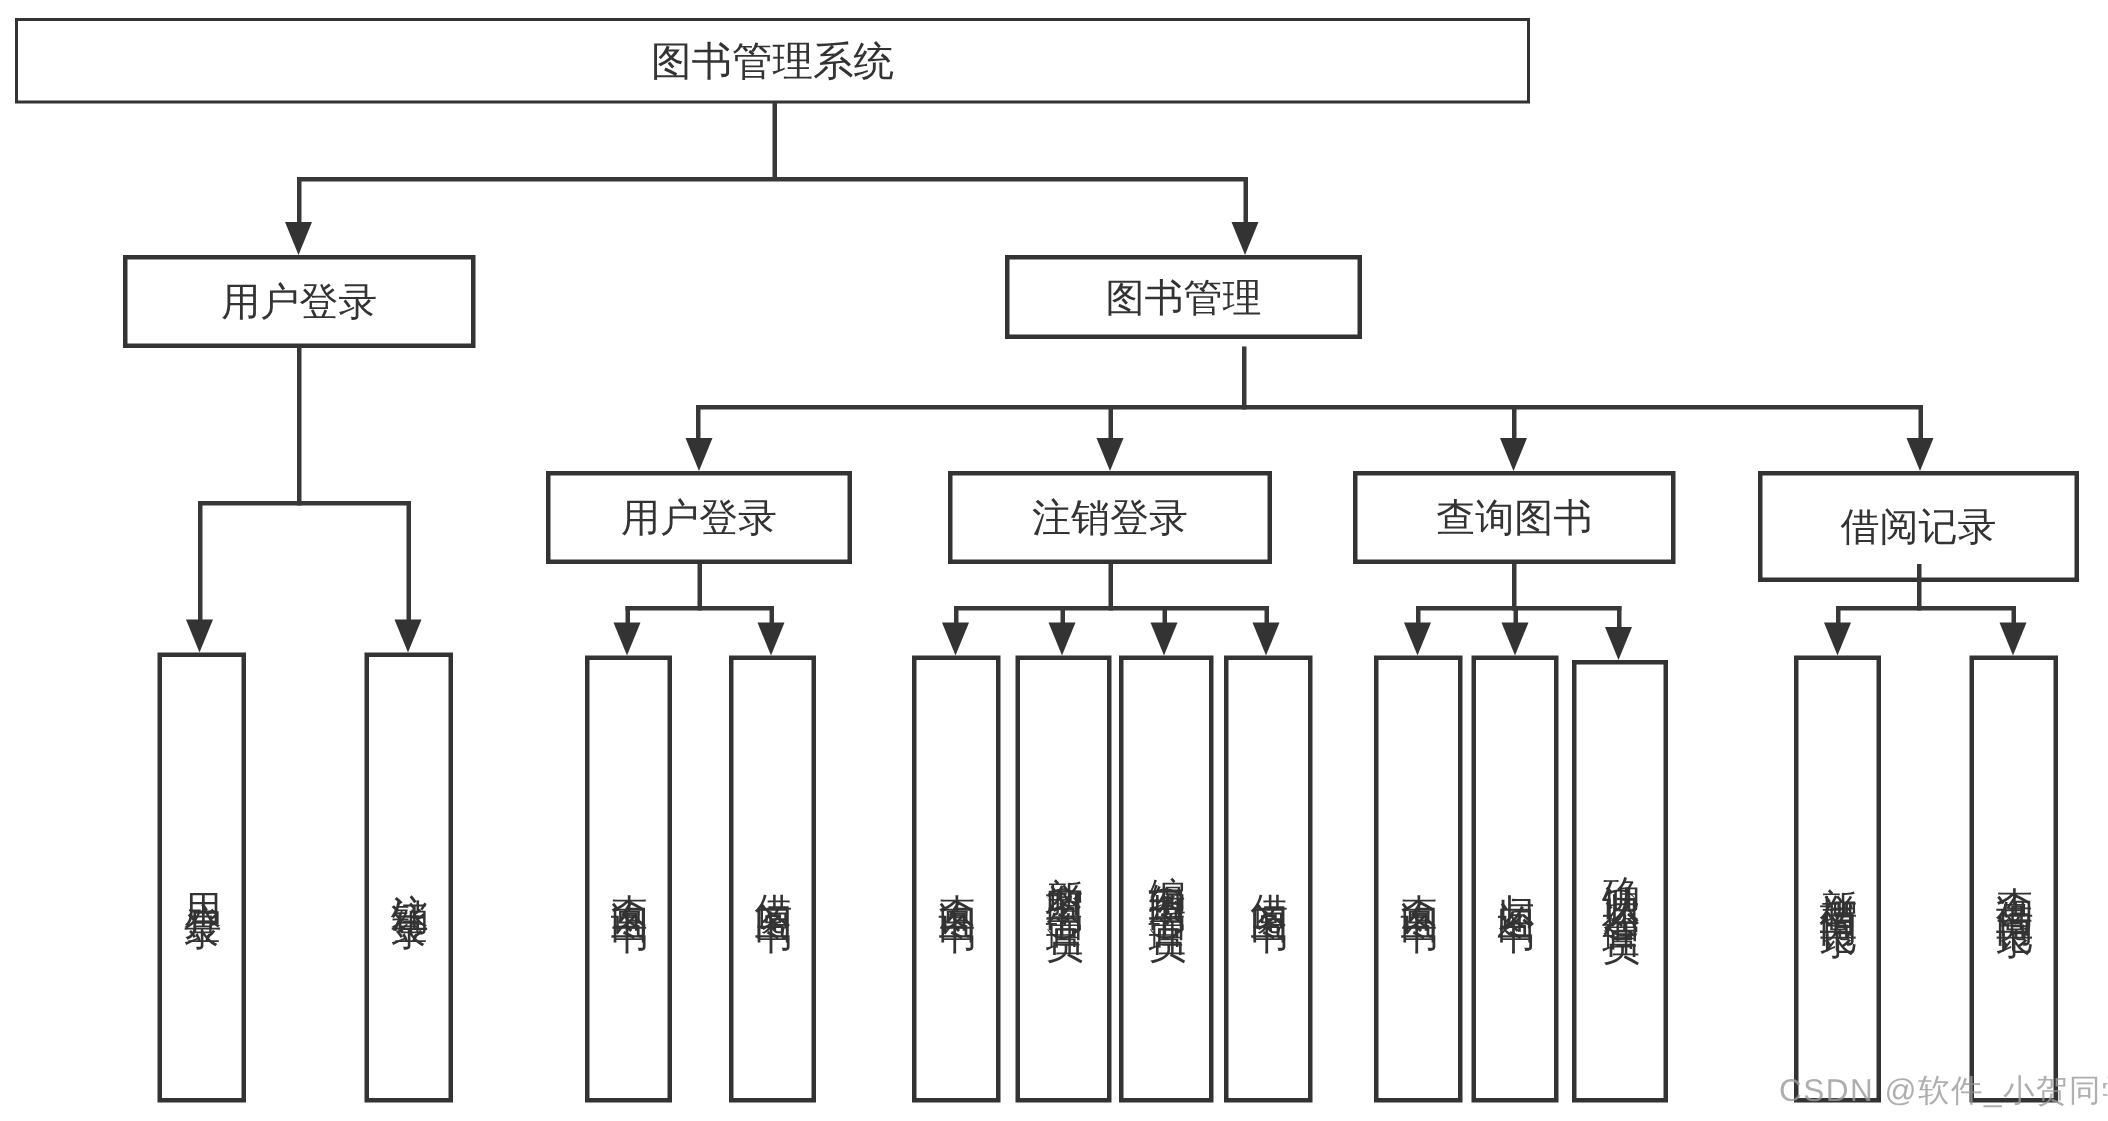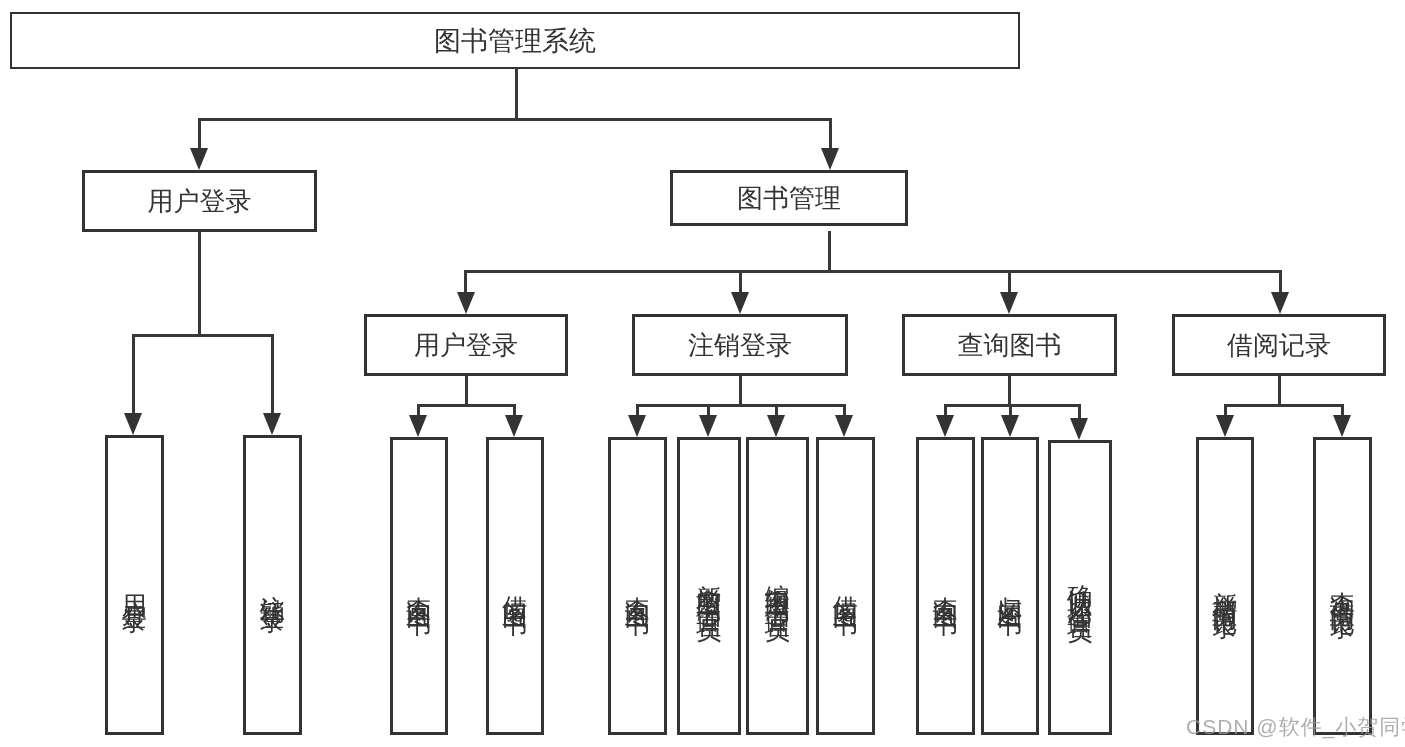--- a/index.html
+++ b/index.html
@@ -70,21 +70,21 @@
   </div>
 
   <div class="box" style="left:632px;top:314px;width:216px;height:62px">
     <span class="hlabel">注销登录</span>
   </div>
 
   <div class="box" style="left:902px;top:314px;width:215px;height:62px">
     <span class="hlabel">查询图书</span>
   </div>
 
-  <div class="box" style="left:1172px;top:314px;width:214px;height:62px">
+  <div class="box" style="left:1172px;top:314px;width:214px;height:74px">
     <span class="hlabel">借阅记录</span>
   </div>
 
   <div class="box" style="left:105px;top:435px;width:59px;height:300px">
     <span class="vlabel">用户登录</span>
   </div>
   <div class="box" style="left:243px;top:435px;width:59px;height:300px">
     <span class="vlabel">注销登录</span>
   </div>
 

